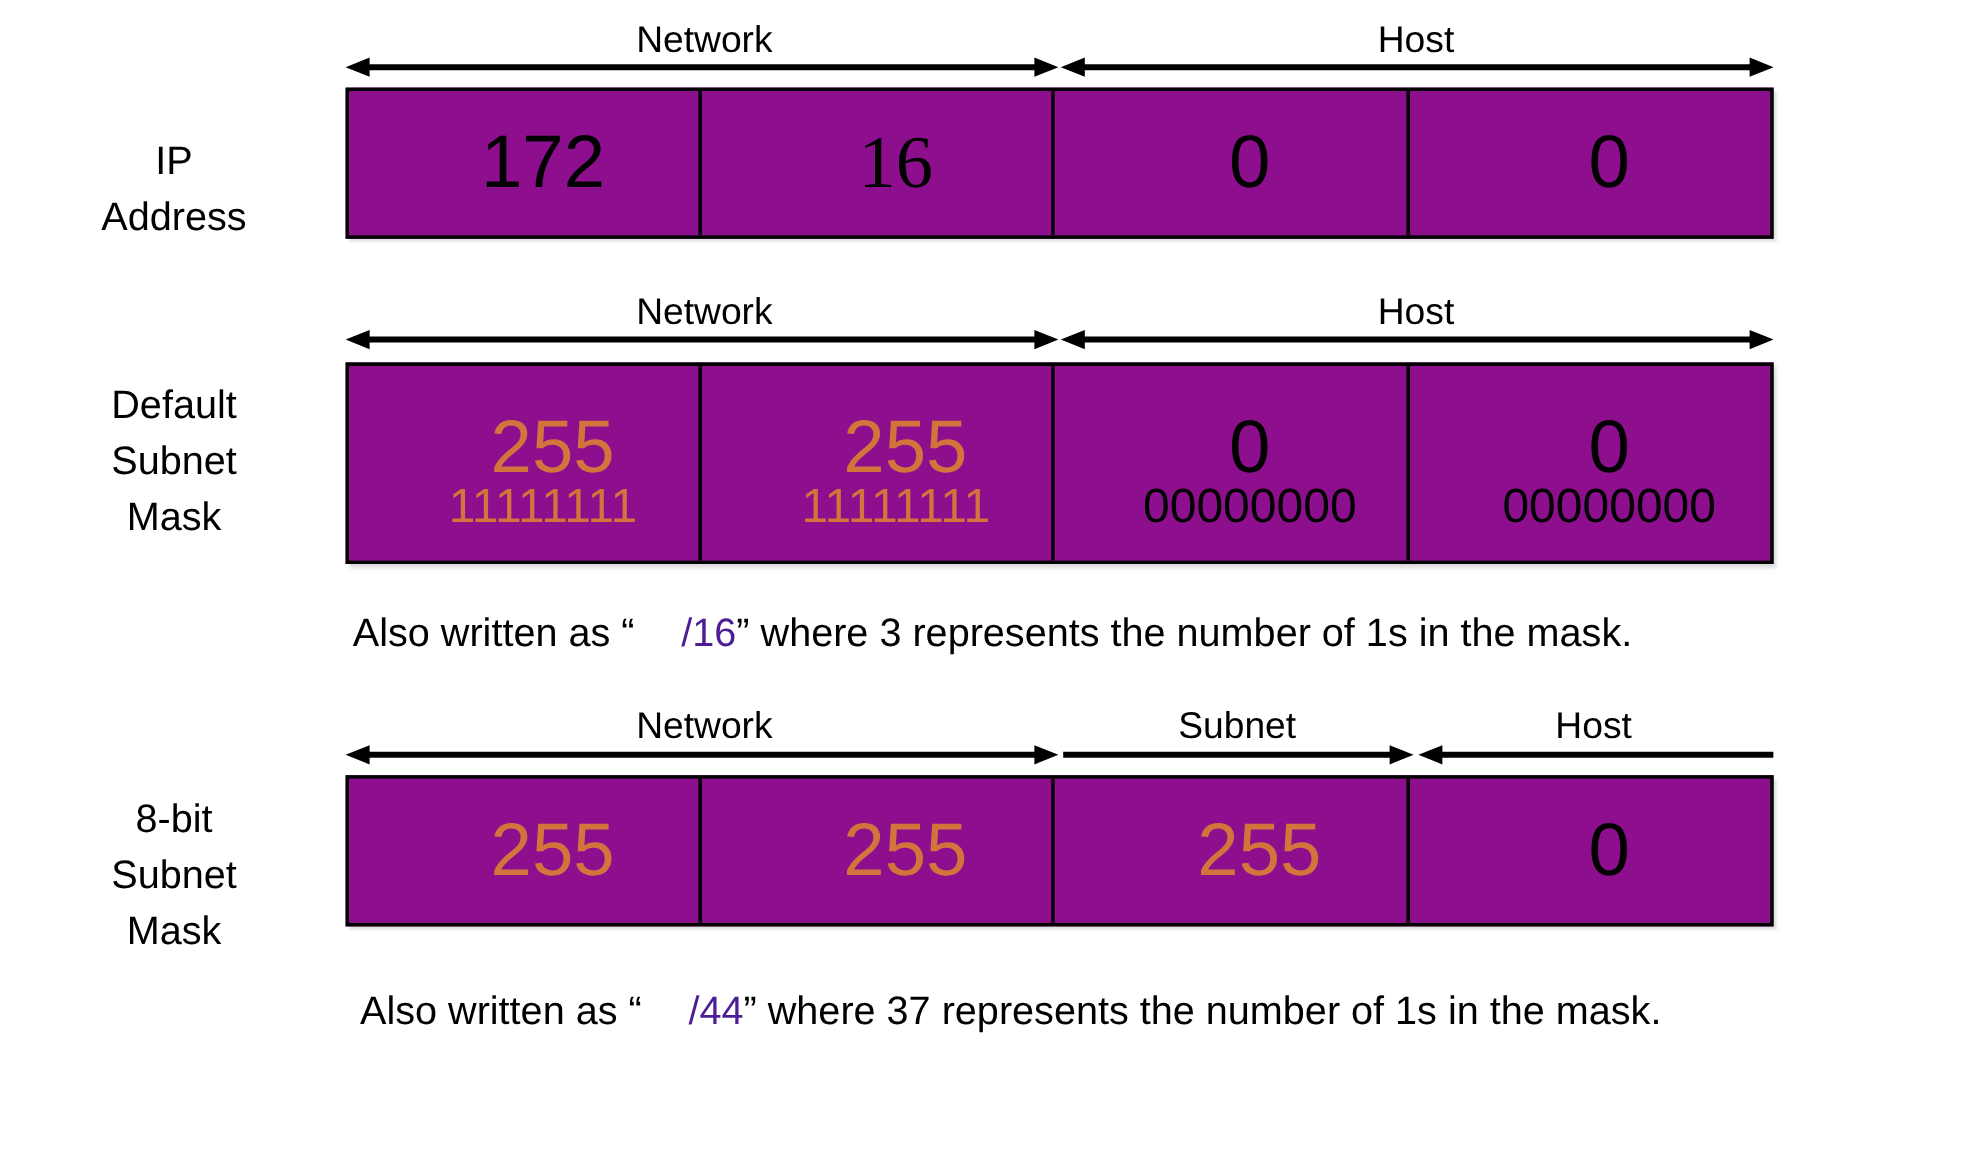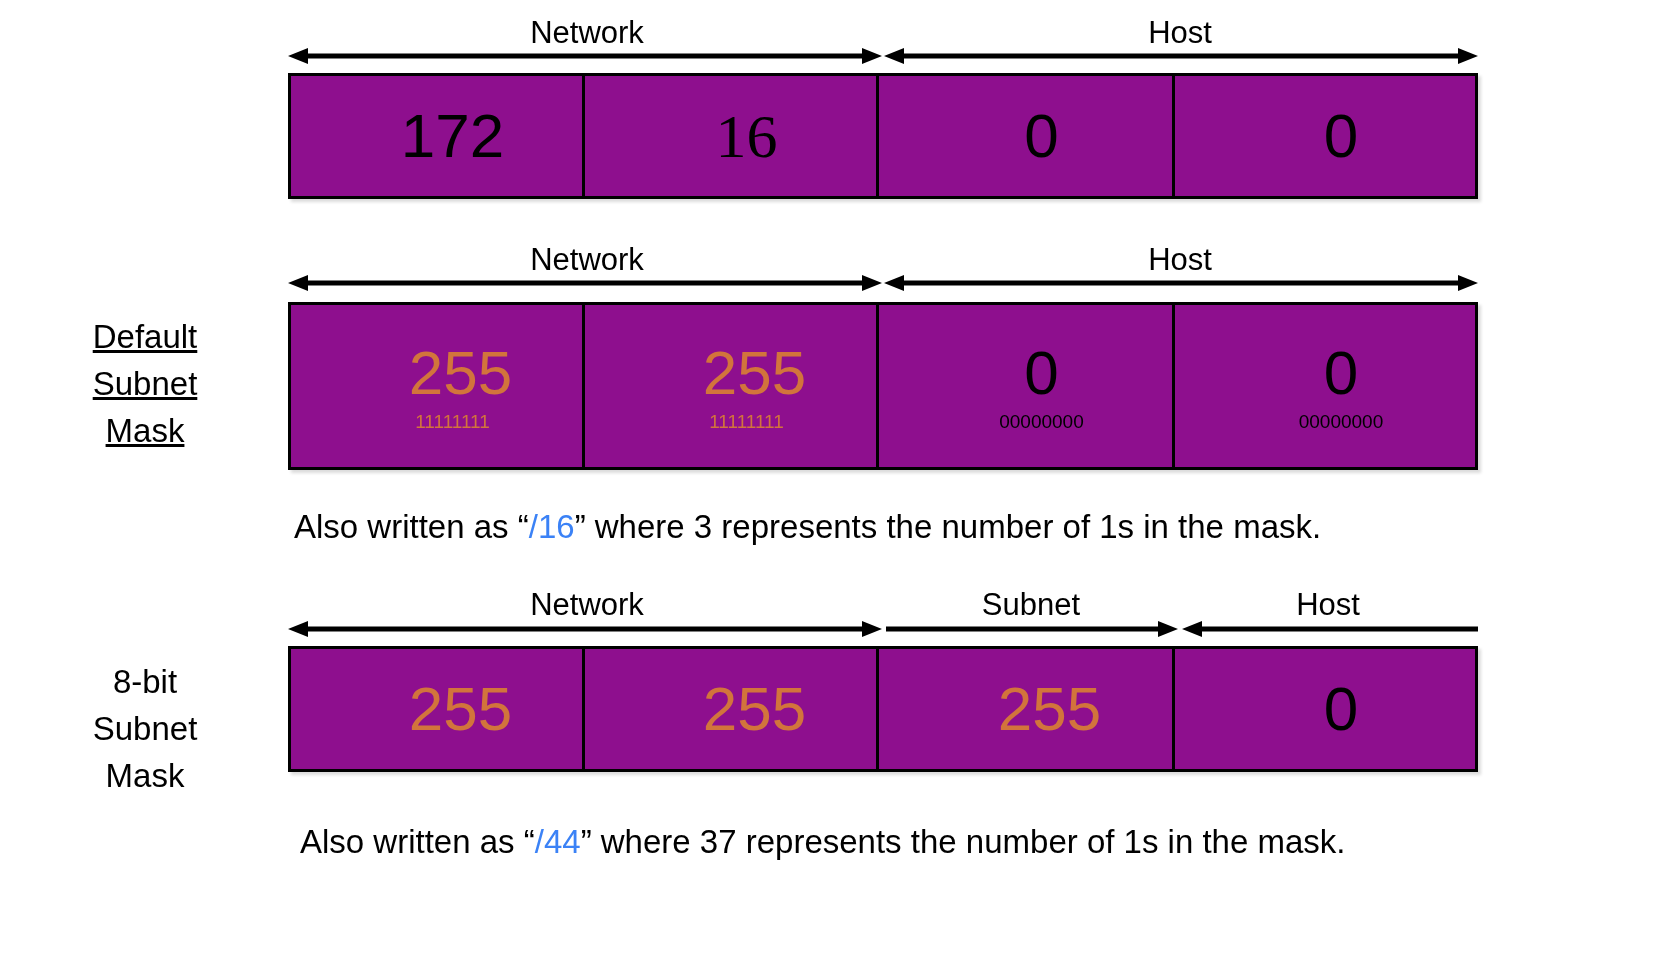--- a/index.html
+++ b/index.html
@@ -61,38 +61,38 @@
   }
   .cell:last-child{border-right:none;}
   .cell .val{
     font-size:62px;
     line-height:64px;
     font-weight:400;
     color:#000;
   }
   .cell.ones .val{color:#D2743C;margin-left:16px;}
   .cell .bin{
-    font-size:19px;
+    font-size:40px;
     line-height:30px;
     margin-top:2px;
     color:#000;
     letter-spacing:0px;
   }
   .cell.ones .bin{color:#D2743C;}
   .cell.tall .val{margin-top:6px;}
 
   
   .caption{
     position:absolute;
     font-size:33px;
     line-height:38px;
     color:#000;
     white-space:nowrap;
   }
-  .caption .red{color:#3b82f6;}
+  .caption .red{color:#4c1d95;margin-left:39px;}
 </style>
 </head>
 <body>
 
 <div class="stage">
 
   <div class="seglabel" style="left:292px;top:16px;width:590px;">Network</div>
   <div class="seglabel" style="left:884px;top:16px;width:592px;">Host</div>
 
   <div class="arrowrow" style="left:288px;top:45px;width:594px;height:22px;">
@@ -103,20 +103,22 @@
     </svg>
   </div>
   <div class="arrowrow" style="left:884px;top:45px;width:594px;height:22px;">
     <svg width="594" height="22" viewBox="0 0 594 22">
       <line x1="14" y1="11" x2="580" y2="11" stroke="#000" stroke-width="5"></line>
       <polygon points="0,11 20,3 20,19" fill="#000"></polygon>
       <polygon points="594,11 574,3 574,19" fill="#000"></polygon>
     </svg>
   </div>
 
+  <div class="rowlabel" style="top:110px;">IP
+Address</div>
 
   <div class="strip" style="left:288px;top:73px;width:1190px;height:126px;">
     <div class="cell" style="width:294px;">
       <span class="val">172</span>
     </div>
     <div class="cell" style="width:294px;font-family:Liberation Serif, serif;">
       <span class="val">16</span>
     </div>
     <div class="cell" style="width:296px;">
       <span class="val">0</span>
@@ -137,21 +139,21 @@
     </svg>
   </div>
   <div class="arrowrow" style="left:884px;top:272px;width:594px;height:22px;">
     <svg width="594" height="22" viewBox="0 0 594 22">
       <line x1="14" y1="11" x2="580" y2="11" stroke="#000" stroke-width="5"></line>
       <polygon points="0,11 20,3 20,19" fill="#000"></polygon>
       <polygon points="594,11 574,3 574,19" fill="#000"></polygon>
     </svg>
   </div>
 
-  <div class="rowlabel" style="top:313px;text-decoration:underline;">Default
+  <div class="rowlabel" style="top:313px;">Default
 Subnet
 Mask</div>
 
   <div class="strip" style="left:288px;top:302px;width:1190px;height:168px;">
     <div class="cell ones tall" style="width:294px;">
       <span class="val">255</span>
       <span class="bin">11111111</span>
     </div>
     <div class="cell ones tall" style="width:294px;">
       <span class="val">255</span>

